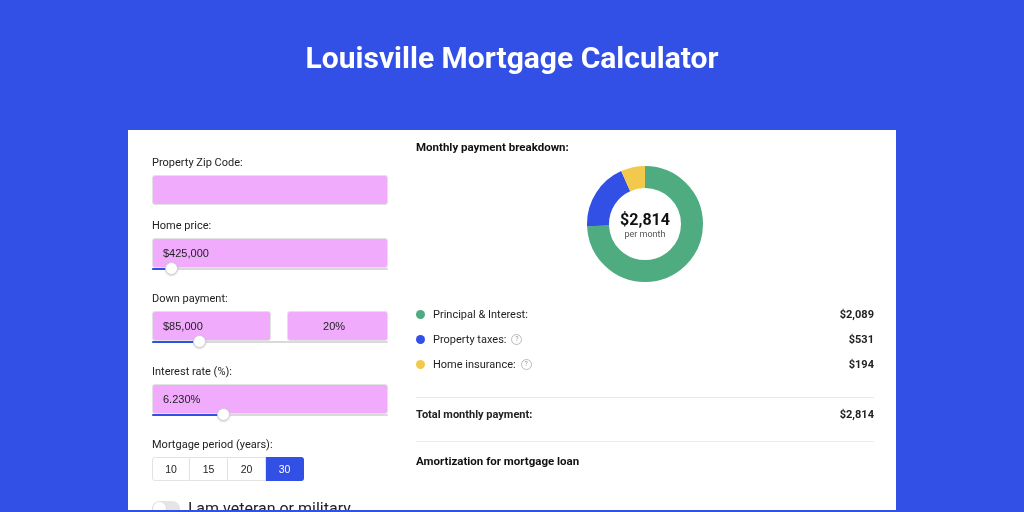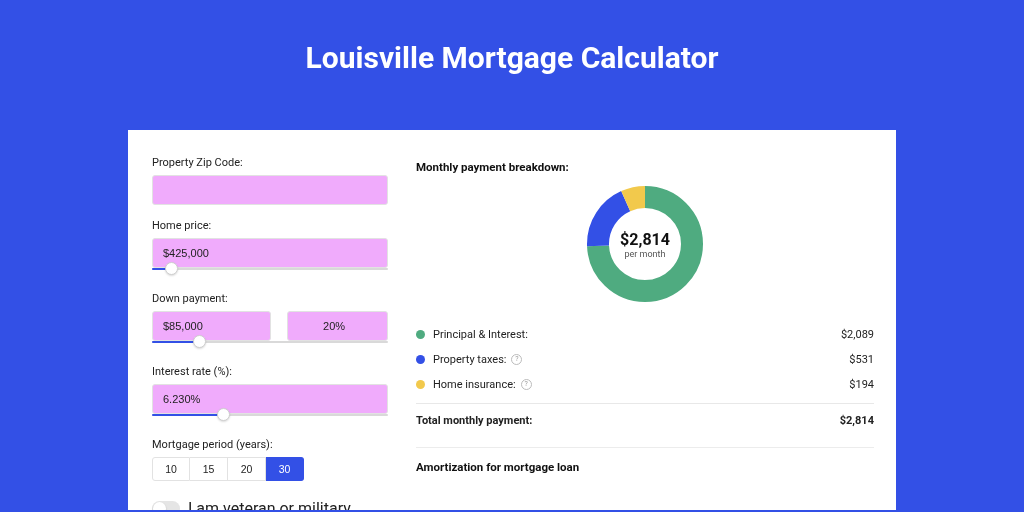--- a/index.html
+++ b/index.html
@@ -1,21 +1,21 @@
 <!DOCTYPE html>
 <html><head>
 <meta charset="utf-8">
 <style>
   * { box-sizing: border-box; margin: 0; padding: 0; }
   html, body { width: 1024px; height: 512px; overflow: hidden; font-family: -apple-system, BlinkMacSystemFont, "Segoe UI", Roboto, Arial, sans-serif; }
   .bg { background: #3350e6; width: 1024px; height: 512px; position: relative; }
   .title { color: #fff; text-align: center; font-size: 30px; font-weight: 700; padding-top: 40px; padding-bottom: 28px; }
   .card { position: absolute; left: 128px; top: 130px; width: 768px; height: 380px; background: #fff; display: flex; overflow: hidden; }
   .left { width: 280px; padding: 26px 20px 0 24px; }
-  .right { flex: 1; padding: 30px 22px 0 8px; }
+  .right { flex: 1; padding: 10px 22px 0 8px; }
   .flabel { font-size: 11px; color: #222; margin-bottom: 6px; display: block; }
   .tinput { width: 100%; height: 30px; border: 1px solid #e2e2e2; border-radius: 3px; padding: 0 10px; font-size: 11px; color: #222; background: #f0abfc; }
   .group { margin-bottom: 14px; position: relative; }
   .track { position: relative; height: 12px; margin-top: -2px; }
   .track .bar { position: absolute; top: 2px; left: 0; right: 0; height: 2px; background: #d9d9d9; border-radius: 2px; }
   .track .fill { position: absolute; top: 2px; left: 0; height: 2px; background: #3350e6; border-radius: 2px; }
   .track .thumb { position: absolute; top: -4px; width: 13px; height: 13px; background: #fff; border: 1px solid #cfcfcf; border-radius: 50%; box-shadow: 0 1px 2px rgba(0,0,0,0.15); cursor: pointer; }
   .dp-row { display: flex; gap: 16px; }
   .dp-row .tinput:first-child { flex: 1.8; }
   .dp-row .tinput:last-child { flex: 1; padding-left: 35px; }
@@ -33,22 +33,22 @@
   .donut-wrap { display: flex; justify-content: center; margin: 8px 0 18px 0; }
   .donut { position: relative; width: 120px; height: 120px; }
   .donut svg { transform: rotate(-90deg); }
   .donut-center { position: absolute; inset: 0; display: flex; flex-direction: column; align-items: center; justify-content: center; }
   .donut-center .big { font-size: 16px; font-weight: 700; color: #111; }
   .donut-center .sm { font-size: 9px; color: #555; }
   .legend { margin-top: 14px; }
   .lrow { display: flex; align-items: center; font-size: 11px; color: #222; padding: 6px 0; border-bottom: 0 solid #eee; }
   .lrow .dot { width: 9px; height: 9px; border-radius: 50%; margin-right: 8px; flex-shrink: 0; }
   .lrow .lname { flex: 1; display: flex; align-items: center; gap: 5px; }
-  .lrow .lval { font-weight: 400; }
-  .lrow.total { border-top: 1px solid #e8e8e8; margin-top: 6px; padding-top: 10px; font-weight: 700; }
+  .lrow .lval { font-weight: 700; }
+  .lrow.total { border-top: 1px solid #e8e8e8; margin-top: 20px; padding-top: 10px; font-weight: 700; }
   .lrow.total .lname { font-weight: 700; }
   .lrow.total .lval { font-weight: 700; }
   .info-ic { width: 11px; height: 11px; border: 1px solid #bcbcbc; border-radius: 50%; display: inline-flex; align-items: center; justify-content: center; font-size: 7px; color: #9a9a9a; line-height: 1; }
   .hr { border: none; border-top: 1px solid #ececec; margin: 14px 0 12px 0; }
   .amort-text { font-size: 10.5px; color: #444; line-height: 1.5; }
 </style>
 </head>
 <body>
 
 <div class="bg">

